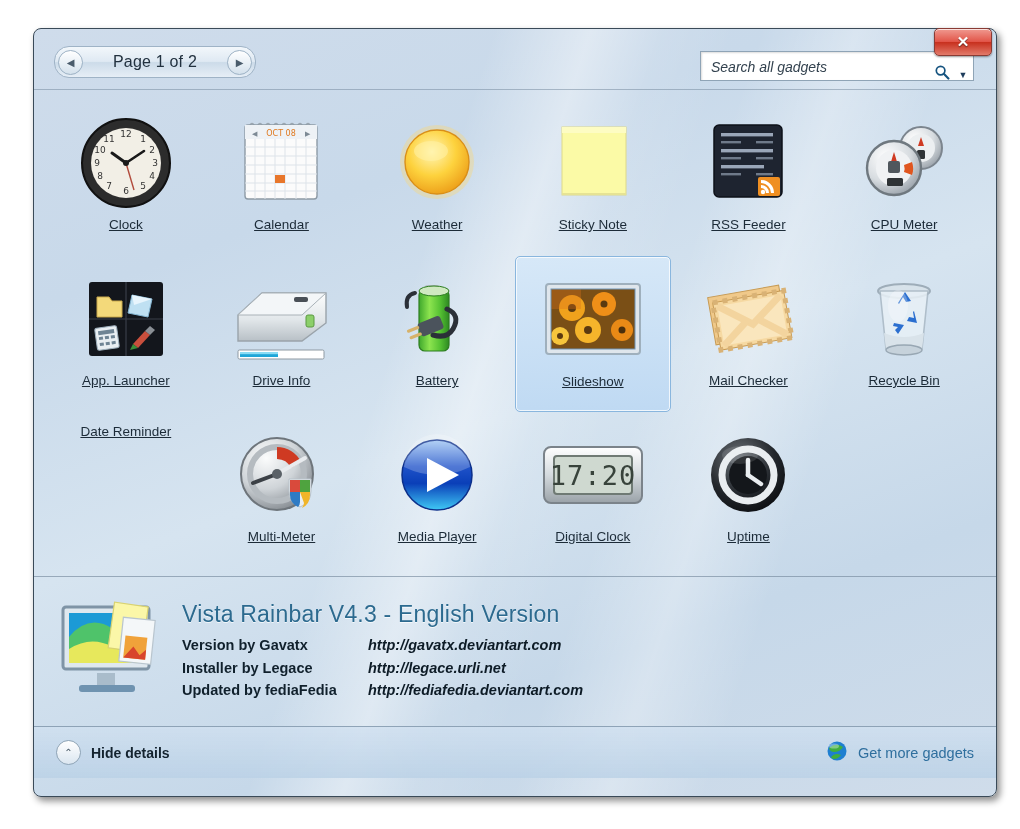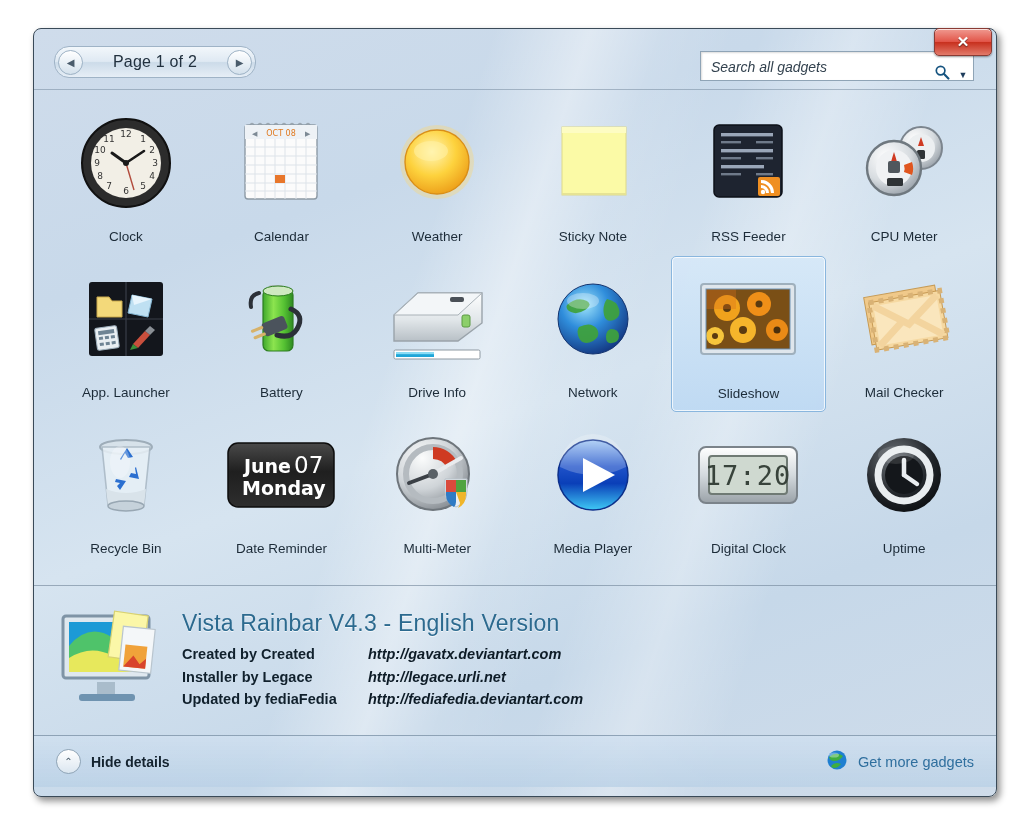--- a/index.html
+++ b/index.html
@@ -68,24 +68,24 @@
   .cell{
     height:156px;border-radius:5px;
     display:flex;flex-direction:column;align-items:center;justify-content:flex-start;
     padding-top:10px;box-sizing:border-box;cursor:pointer;
   }
   .cell.selected{
     background:linear-gradient(180deg,rgba(214,232,248,.95),rgba(190,217,243,.95));
     border:1px solid #89b6de;box-shadow:inset 0 0 0 1px rgba(255,255,255,.75);align-items:center;
   }
   .iconbox{height:105px;display:flex;align-items:center;justify-content:center;}
-  .cap{font-size:13.5px;color:#1c2b38;text-align:center;margin-top:14px;}
+  .cap{font-size:13.5px;color:#1c2b38;text-align:center;margin-top:2px;text-decoration:underline;}
   
   .details{
-    position:relative;z-index:5;margin-top:11px;border-top:1px solid rgba(110,130,150,.6);
+    position:relative;z-index:5;margin-top:2px;border-top:1px solid rgba(110,130,150,.6);
     height:150px;display:flex;align-items:center;padding:0 20px;box-sizing:border-box;
   }
   .detimg{width:118px;flex:0 0 118px;display:flex;align-items:center;justify-content:center;}
   .dettext{margin-left:10px;}
   .dettitle{
     font-size:23px;color:#2c6a8f;letter-spacing:.2px;margin-bottom:6px;
     text-shadow:0 1px 0 rgba(255,255,255,.7);
   }
   .detrow{display:flex;font-size:14.5px;color:#10202c;line-height:1.55;}
   .detlabel{width:186px;font-weight:bold;}
@@ -315,20 +315,42 @@
             <path d="M65 58 l5 -5 l5 4 l-5 5 z" fill="#8a8f95"></path>
             <path d="M53 71 l5 4 l-8 2 z" fill="#3b8f3b"></path>
           </g>
         </svg>
       </div>
       <div class="cap">App. Launcher</div>
     </div>
 
     <div class="cell">
       <div class="iconbox">
+        <svg width="118" height="96" viewBox="0 0 118 96">
+          <defs>
+            <linearGradient id="drv" x1="0" y1="0" x2="0" y2="1">
+              <stop offset="0%" stop-color="#fdfefe"></stop>
+                <stop offset="55%" stop-color="#e2e7ea"></stop>
+              <stop offset="100%" stop-color="#b8c0c6"></stop>
+            </linearGradient>
+          </defs>
+          <path d="M16 44 L40 22 H104 L104 52 L80 70 H16 Z" fill="url(#drv)" stroke="#9aa3aa" stroke-width="1.4"></path>
+          <path d="M16 44 L40 22 H104 L80 44 Z" fill="#f3f6f8" stroke="#a9b2b8" stroke-width="1"></path>
+          <rect x="72" y="26" width="14" height="5" rx="2" fill="#4a5057"></rect>
+          <rect x="84" y="44" width="8" height="12" rx="2" fill="#8ccf6a" stroke="#5b9a42" stroke-width="1"></rect>
+          <rect x="16" y="79" width="86" height="9" rx="1.5" fill="#ffffff" stroke="#8e99a2" stroke-width="1"></rect>
+          <rect x="18" y="81" width="38" height="5" fill="#1fa6d8"></rect>
+          <rect x="18" y="81" width="38" height="2.2" fill="#8adcf5"></rect>
+        </svg>
+      </div>
+      <div class="cap">Drive Info</div>
+    </div>
+
+    <div class="cell">
+      <div class="iconbox">
         <svg width="96" height="96" viewBox="0 0 96 96">
           <defs>
             <linearGradient id="bat" x1="0" y1="0" x2="1" y2="0">
               <stop offset="0%" stop-color="#3fa82c"></stop>
                 <stop offset="35%" stop-color="#8ce44f"></stop>
               <stop offset="70%" stop-color="#56c233"></stop>
                 <stop offset="100%" stop-color="#2e8a22"></stop>
             </linearGradient>
           </defs>
           <rect x="36" y="14" width="14" height="6" rx="2" fill="#b9c0c6"></rect>
@@ -339,64 +361,20 @@
           <g transform="rotate(-22 42 56)">
             <rect x="30" y="48" width="24" height="14" rx="3" fill="#4b535c"></rect>
             <rect x="18" y="50" width="13" height="3" rx="1.5" fill="#d7b26a"></rect>
             <rect x="18" y="57" width="13" height="3" rx="1.5" fill="#d7b26a"></rect>
           </g>
         </svg>
       </div>
       <div class="cap">Battery</div>
     </div>
 
-    <div class="cell">
-      <div class="iconbox">
-        <svg width="118" height="96" viewBox="0 0 118 96">
-          <defs>
-            <linearGradient id="drv" x1="0" y1="0" x2="0" y2="1">
-              <stop offset="0%" stop-color="#fdfefe"></stop>
-                <stop offset="55%" stop-color="#e2e7ea"></stop>
-              <stop offset="100%" stop-color="#b8c0c6"></stop>
-            </linearGradient>
-          </defs>
-          <path d="M16 44 L40 22 H104 L104 52 L80 70 H16 Z" fill="url(#drv)" stroke="#9aa3aa" stroke-width="1.4"></path>
-          <path d="M16 44 L40 22 H104 L80 44 Z" fill="#f3f6f8" stroke="#a9b2b8" stroke-width="1"></path>
-          <rect x="72" y="26" width="14" height="5" rx="2" fill="#4a5057"></rect>
-          <rect x="84" y="44" width="8" height="12" rx="2" fill="#8ccf6a" stroke="#5b9a42" stroke-width="1"></rect>
-          <rect x="16" y="79" width="86" height="9" rx="1.5" fill="#ffffff" stroke="#8e99a2" stroke-width="1"></rect>
-          <rect x="18" y="81" width="38" height="5" fill="#1fa6d8"></rect>
-          <rect x="18" y="81" width="38" height="2.2" fill="#8adcf5"></rect>
-        </svg>
-      </div>
-      <div class="cap">Drive Info</div>
-    </div>
-
-    <div class="cell">
-      <div class="iconbox">
-        <svg width="96" height="96" viewBox="0 0 96 96">
-          <defs>
-            <radialGradient id="glb" cx="38%" cy="30%" r="75%">
-              <stop offset="0%" stop-color="#9fe4fb"></stop>
-                <stop offset="45%" stop-color="#2f8ddb"></stop>
-              <stop offset="100%" stop-color="#12347e"></stop>
-            </radialGradient>
-          </defs>
-          <circle cx="48" cy="48" r="35" fill="url(#glb)" stroke="#13336f" stroke-width="1"></circle>
-          <g fill="#3fa23c" opacity=".93">
-            <path d="M22 34 q10 -9 20 -4 q6 4 -2 9 q-8 5 -14 2 q-6 -3 -4 -7z"></path>
-            <path d="M34 56 q12 -6 18 2 q4 7 -4 12 q-10 5 -14 -3 q-3 -7 0 -11z"></path>
-            <path d="M62 28 q10 2 12 10 q2 8 -5 11 q-8 3 -10 -5 q-2 -9 3 -16z"></path>
-            <path d="M66 58 q8 0 8 7 q0 6 -7 7 q-6 1 -6 -6 q0 -7 5 -8z"></path>
-          </g>
-          <ellipse cx="38" cy="30" rx="16" ry="8" fill="#ffffff" opacity=".3"></ellipse>
-        </svg>
-      </div>
-      <div class="cap">Network</div>
-    </div>
 
     <div class="cell selected">
       <div class="iconbox">
         <svg width="110" height="92" viewBox="0 0 110 92">
           <rect x="8" y="10" width="94" height="70" rx="3" fill="#dfe6ec" stroke="#9fb0bd" stroke-width="2"></rect>
           <rect x="13" y="15" width="84" height="60" fill="#7a4f16"></rect>
           <g>
             <circle cx="34" cy="34" r="13" fill="#f0a21c"></circle>
               <circle cx="34" cy="34" r="4" fill="#5a3a10"></circle>
             <circle cx="66" cy="30" r="12" fill="#ef8f18"></circle>
@@ -443,35 +421,20 @@
             <path d="M56 40 l3 12 l-10 -2 l2 -4 l5 1 l-1 -6z"></path>
             <path d="M36 52 l10 2 l-6 9 l-3 -4 l3 -3 l-5 -1z"></path>
           </g>
           <ellipse cx="40" cy="35" rx="10" ry="16" fill="#ffffff" opacity=".28"></ellipse>
         </svg>
       </div>
       <div class="cap">Recycle Bin</div>
     </div>
 
     <div class="cell">
-      <div class="iconbox">
-        <svg width="118" height="80" viewBox="0 0 118 80">
-          <defs>
-            <linearGradient id="dr" x1="0" y1="0" x2="0" y2="1">
-              <stop offset="0%" stop-color="#4a4a4a"></stop>
-                <stop offset="45%" stop-color="#1f1f1f"></stop>
-              <stop offset="100%" stop-color="#2e2e2e"></stop>
-            </linearGradient>
-          </defs>
-          <rect x="6" y="8" width="106" height="64" rx="10" fill="url(#dr)" stroke="#0d0d0d" stroke-width="1.5"></rect>
-          <text x="22" y="38" fill="#ffffff" font-size="19" font-family="DejaVu Sans, sans-serif" font-weight="bold">June</text>
-          <text x="72" y="38" fill="#ffffff" font-size="23" font-family="DejaVu Sans, sans-serif">07</text>
-          <text x="20" y="60" fill="#ffffff" font-size="19" font-family="DejaVu Sans, sans-serif" font-weight="bold">Monday</text>
-        </svg>
-      </div>
       <div class="cap">Date Reminder</div>
     </div>
 
     <div class="cell">
       <div class="iconbox">
         <svg width="100" height="96" viewBox="0 0 100 96">
           <defs>
             <radialGradient id="mm" cx="35%" cy="28%" r="78%">
               <stop offset="0%" stop-color="#fbfcfc"></stop>
                 <stop offset="55%" stop-color="#cfd4d8"></stop>
@@ -572,21 +535,21 @@
         <g transform="rotate(6 84 44)">
           <rect x="66" y="22" width="32" height="44" fill="#f4f7f9" stroke="#b9c5ce" stroke-width="1.2"></rect>
           <rect x="70" y="40" width="22" height="22" fill="#f0a23a"></rect>
           <path d="M70 62 l9 -12 l7 8 l6 -6 v10z" fill="#d8442c"></path>
         </g>
       </svg>
     </div>
     <div class="dettext">
       <div class="dettitle">Vista Rainbar V4.3 - English Version</div>
       <div class="detrow">
-        <div class="detlabel">Created by Created</div>
+        <div class="detlabel">Version by Gavatx</div>
         <div class="deturl">http://gavatx.deviantart.com</div>
       </div>
       <div class="detrow">
         <div class="detlabel">Installer by Legace</div>
         <div class="deturl">http://legace.urli.net</div>
       </div>
       <div class="detrow">
         <div class="detlabel">Updated by fediaFedia</div>
         <div class="deturl">http://fediafedia.deviantart.com</div>
       </div>

